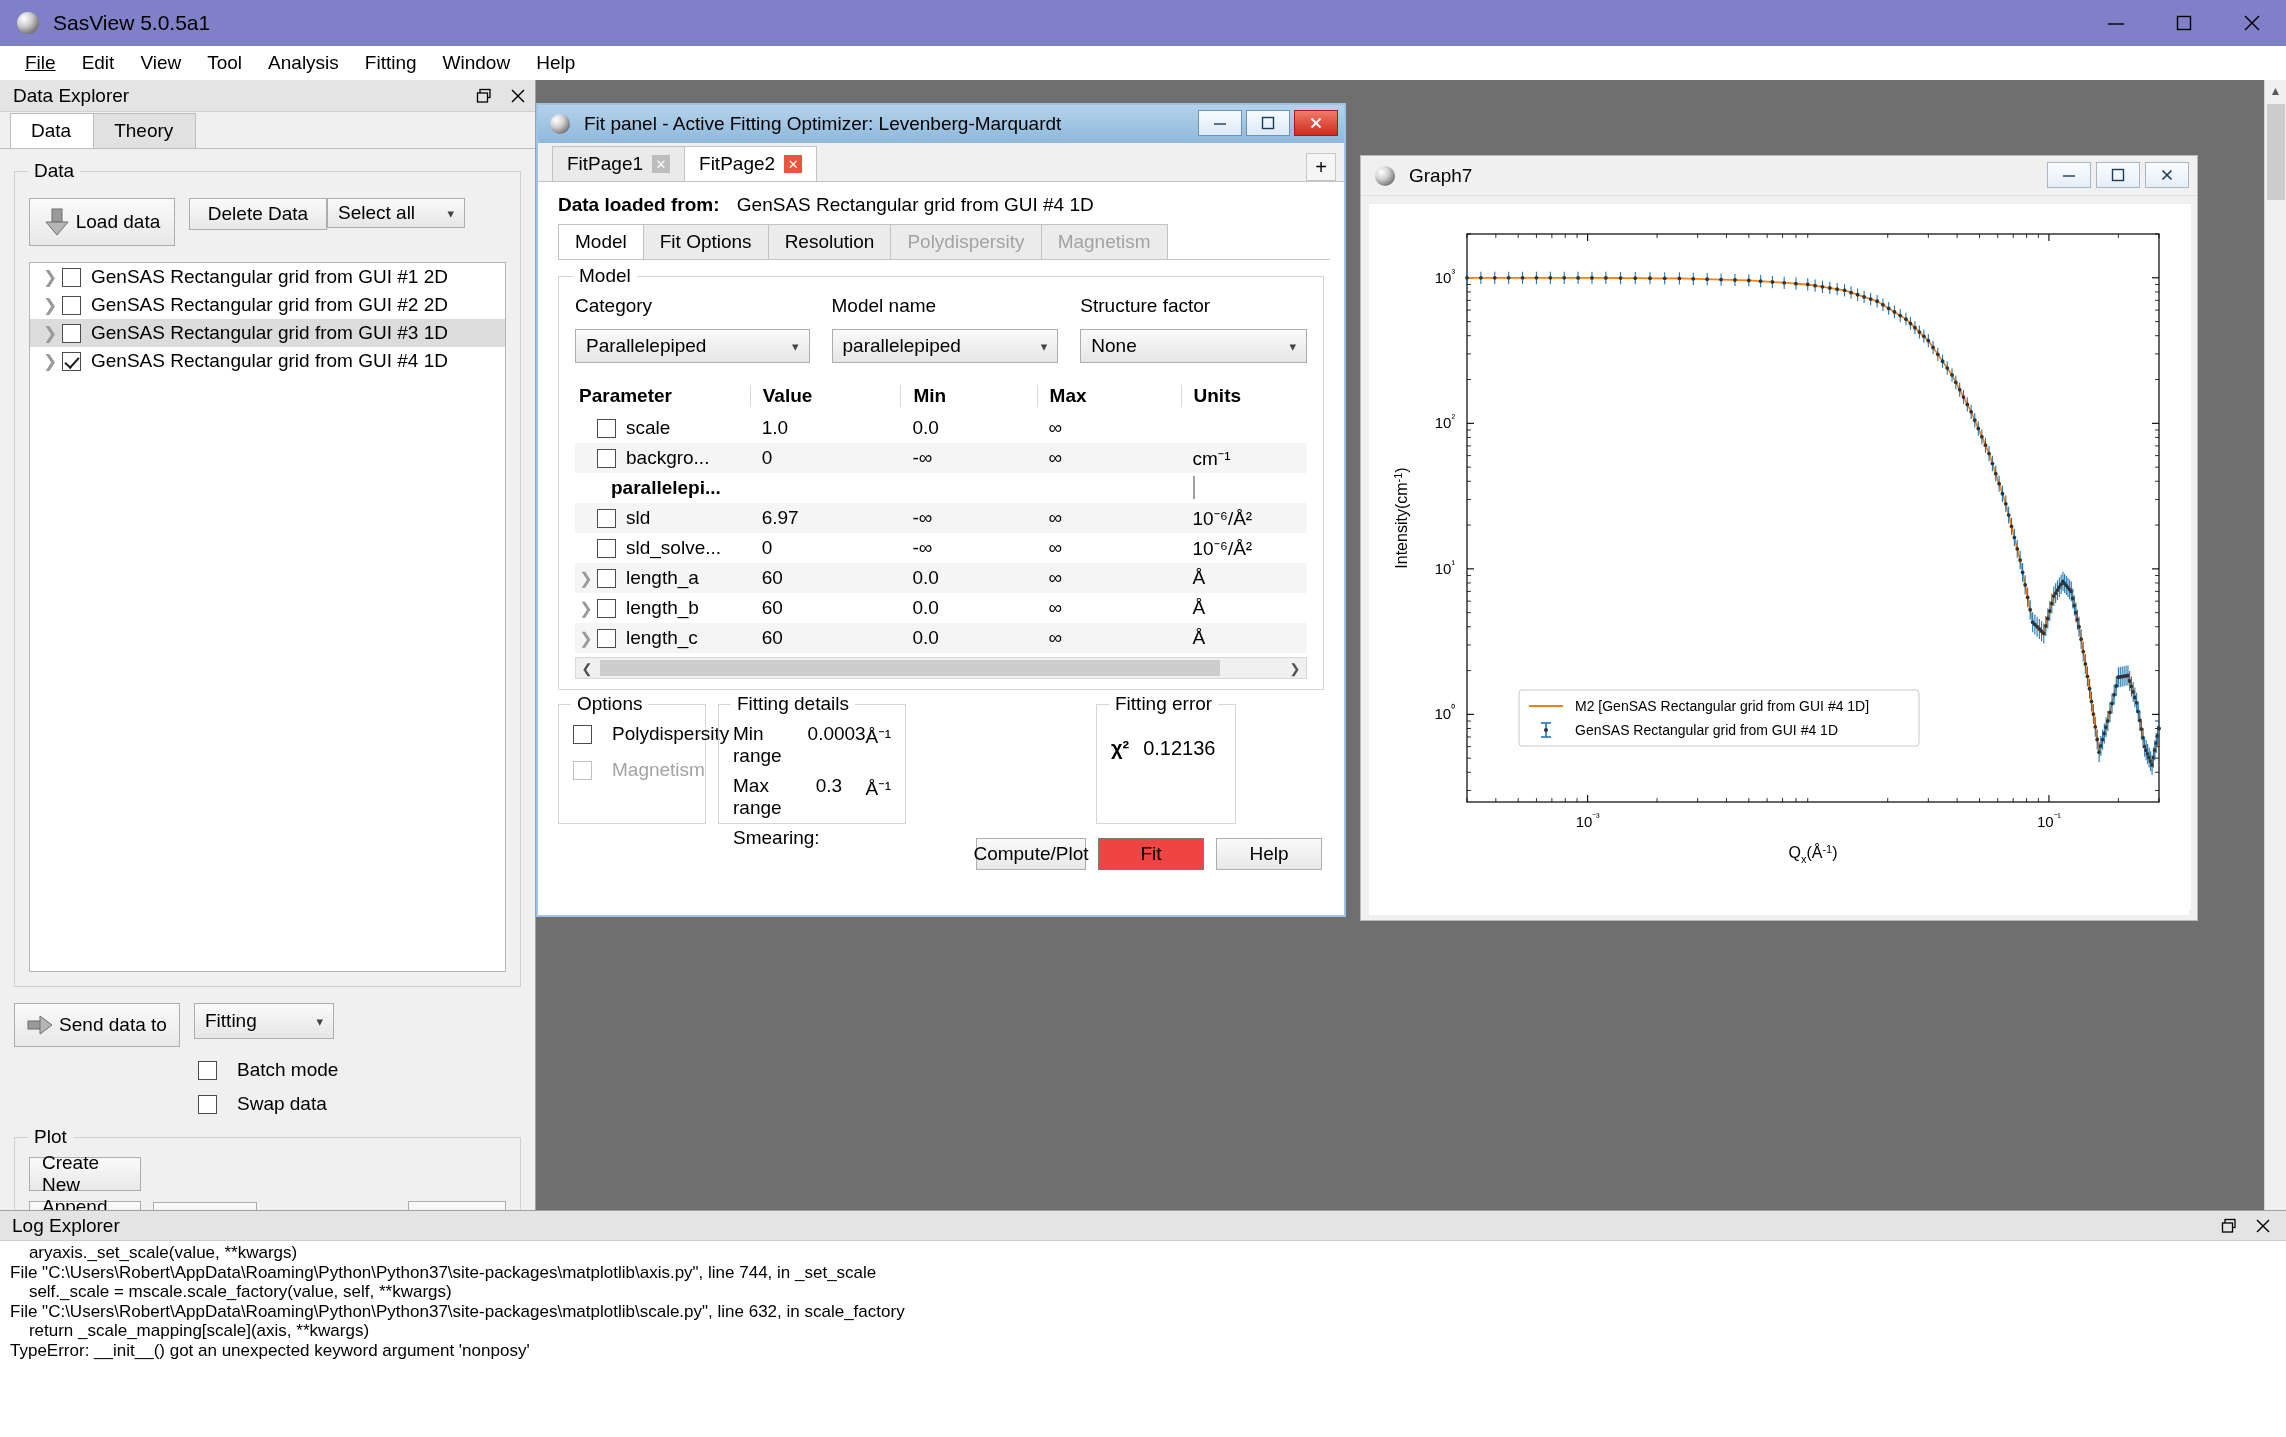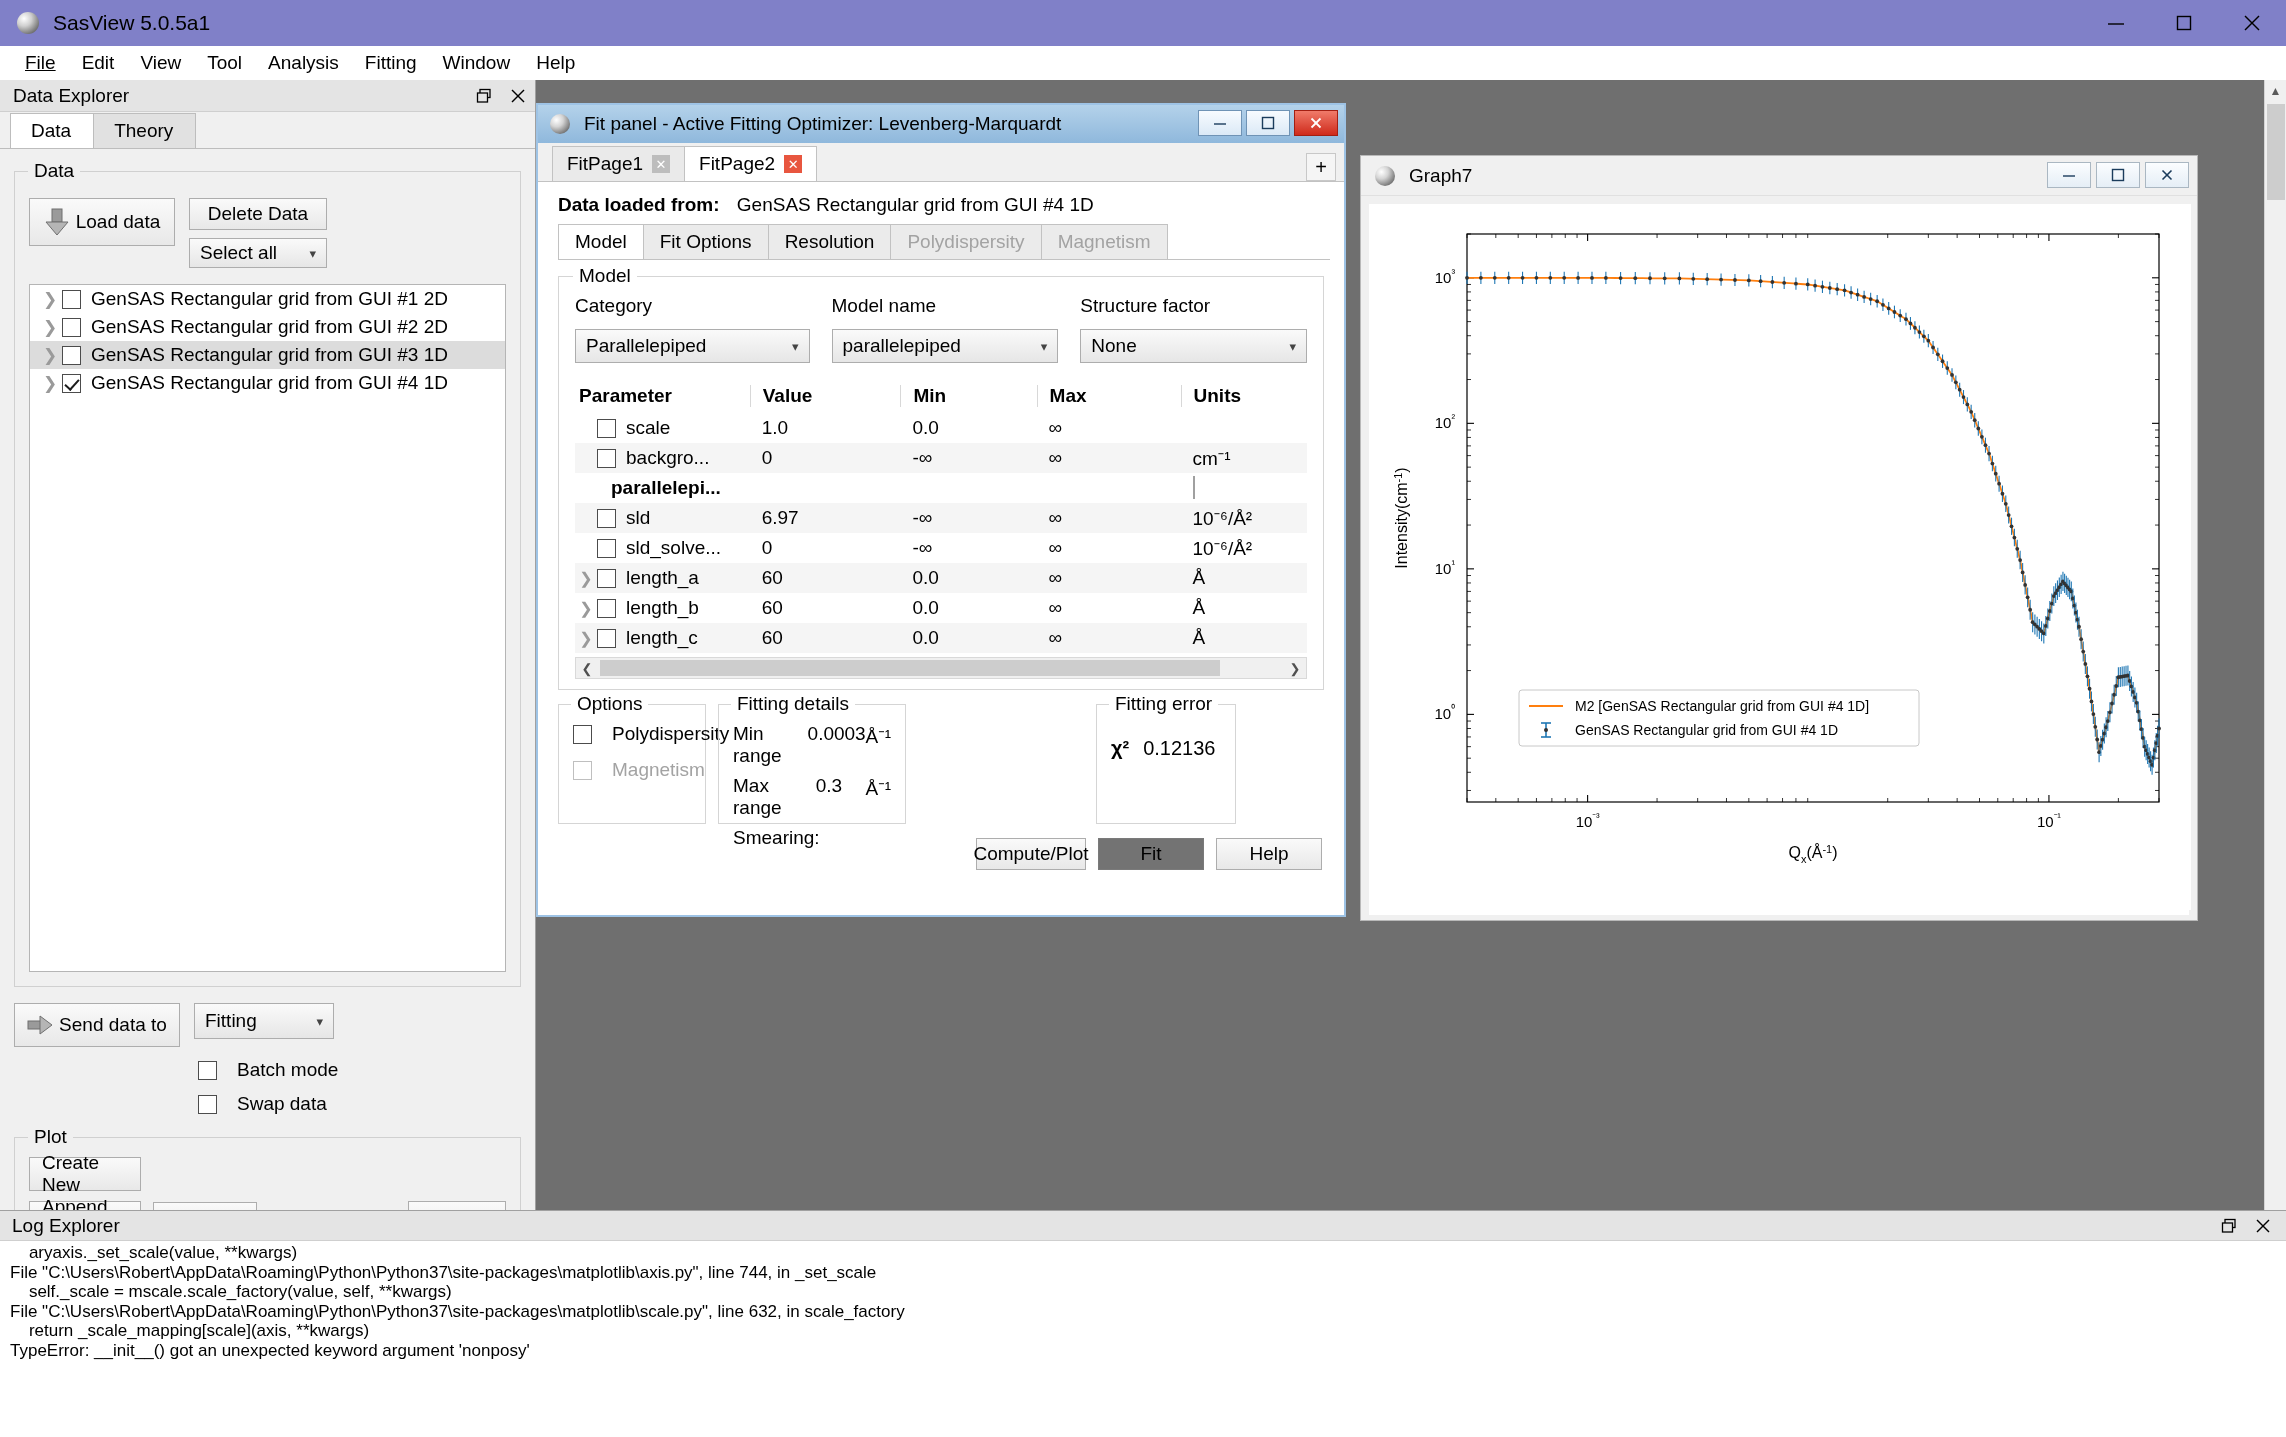--- a/index.html
+++ b/index.html
@@ -81,21 +81,21 @@
   .combo {
     background: linear-gradient(#fafafa, #e6e6e6); border: 1px solid #adadad;
     font-size: 19px; padding: 0 10px; color: #000; display: flex; align-items: center;
     justify-content: space-between;
   }
   .combo .caret { font-size: 13px; color: #444; margin-left: 10px; }
 
   .load-row { display: flex; align-items: flex-start; gap: 14px; margin-top: 10px; }
   #load-data-button { width: 146px; height: 48px; gap: 6px; padding: 2px 8px; }
   .dl-arrow { width: 26px; height: 30px; display:block; }
-  .right-stack { display: flex; flex-direction: column; gap: 8px; }
+  .right-stack { display: flex; flex-direction: row; }
   #delete-data-button { width: 138px; height: 32px; }
   #select-all-combo { width: 138px; height: 30px; }
 
   #data-tree {
     flex: 1 1 auto; margin-top: 16px; background: #fff; border: 1px solid #b5b5b5;
     overflow: hidden;
   }
   .tree-row { height: 28px; display: flex; align-items: center; padding-left: 8px; font-size: 19px; }
   .tree-row.selected { background: #dcdcdc; }
   .tree-arrow { width: 24px; color: #9a9a9a; font-size: 17px; text-align: center; flex: 0 0 24px; }
@@ -243,21 +243,21 @@
   .fd-line { display: flex; font-size: 19px; margin-bottom: 8px; }
   .fd-line .k { width: 96px; }
   .fd-line .v { width: 58px; }
   .fd-line .u { }
   .chi-line { display: flex; align-items: baseline; gap: 14px; font-size: 20px; margin-top: 14px; }
   .chi-line .chi { font-weight: bold; }
 
   .action-row { display: flex; justify-content: flex-end; gap: 12px; padding: 14px 22px 0 0; }
   .action-row .btn { height: 32px; }
   #compute-plot-button { width: 110px; }
-  #fit-button { width: 106px; background: #737373; border-color:#7a7a7a; }
+  #fit-button { width: 106px; background: #ef4444; border-color:#7a7a7a; }
   #fit-help-button { width: 106px; }
 
   
   #graphwin {
     position: absolute; left: 1360px; top: 75px; width: 838px; height: 766px;
     background: #f0f0f0; border: 1px solid #b9b9b9;
     display: flex; flex-direction: column;
   }
   #graph-titlebar {
     height: 40px; flex: 0 0 40px; background: #f0f0f0; display: flex; align-items: center;

